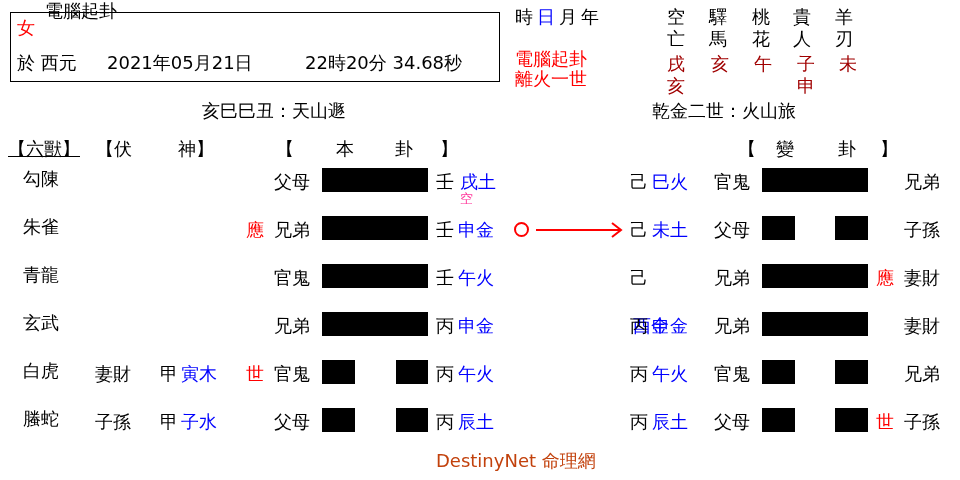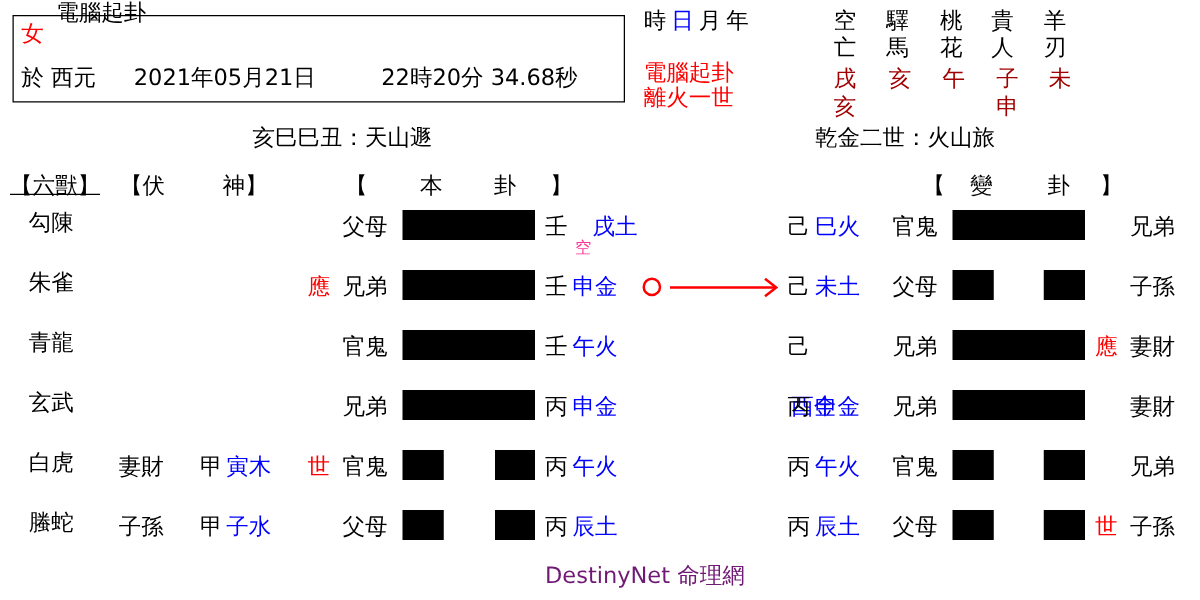--- a/index.html
+++ b/index.html
@@ -5,21 +5,21 @@
   html, body { margin:0; padding:0; }
   body {
     width:960px; height:480px; background:#ffffff; position:relative; overflow:hidden;
     font-family: "DejaVu Sans", "Liberation Sans", sans-serif; font-size:18px; color:#000;
   }
   .abs { position:absolute; white-space:nowrap; line-height:1; }
   .red { color:#ff0000; }
   .dred { color:#a00000; }
   .blue { color:#0000ff; }
   .pink { color:#ff3399; }
-  .gray { color:#701a75; }
+  .gray { color:#c2410c; }
   .box {
     position:absolute; left:10px; top:12px; width:490px; height:70px;
     border:1px solid #000; box-sizing:border-box;
   }
   .bar { position:absolute; background:#000; height:24px; }
   .arrow-line { position:absolute; height:2px; background:#ff0000; }
   .circle {
     position:absolute; width:11px; height:11px; border:2px solid #ff0000; border-radius:50%;
   }
 </style>
@@ -79,21 +79,21 @@
 <span class="abs" style="left:738px;top:140px;">【</span>
 <span class="abs" style="left:776px;top:140px;">變</span>
 <span class="abs" style="left:838px;top:140px;">卦</span>
 <span class="abs" style="left:880px;top:140px;">】</span>
 
 <div>
   <span class="abs" style="left:23px;top:170px;">勾陳</span>
   <span class="abs" style="left:274px;top:173px;">父母</span>
   <div class="bar" style="left:322px;top:168px;width:106px;"></div>
   <span class="abs" style="left:436px;top:173px;">壬</span>
-  <span class="abs blue" style="left:474px;top:173px;">戌土</span>
+  <span class="abs blue" style="left:460px;top:173px;">戌土</span>
   <span class="abs pink" style="left:460px;top:192px;font-size:13px;">空</span>
   <span class="abs" style="left:630px;top:173px;">己</span>
   <span class="abs blue" style="left:652px;top:173px;">巳火</span>
   <span class="abs" style="left:714px;top:173px;">官鬼</span>
   <div class="bar" style="left:762px;top:168px;width:106px;"></div>
   <span class="abs" style="left:904px;top:173px;">兄弟</span>
 </div>
 
 <div>
   <span class="abs" style="left:23px;top:218px;">朱雀</span>

